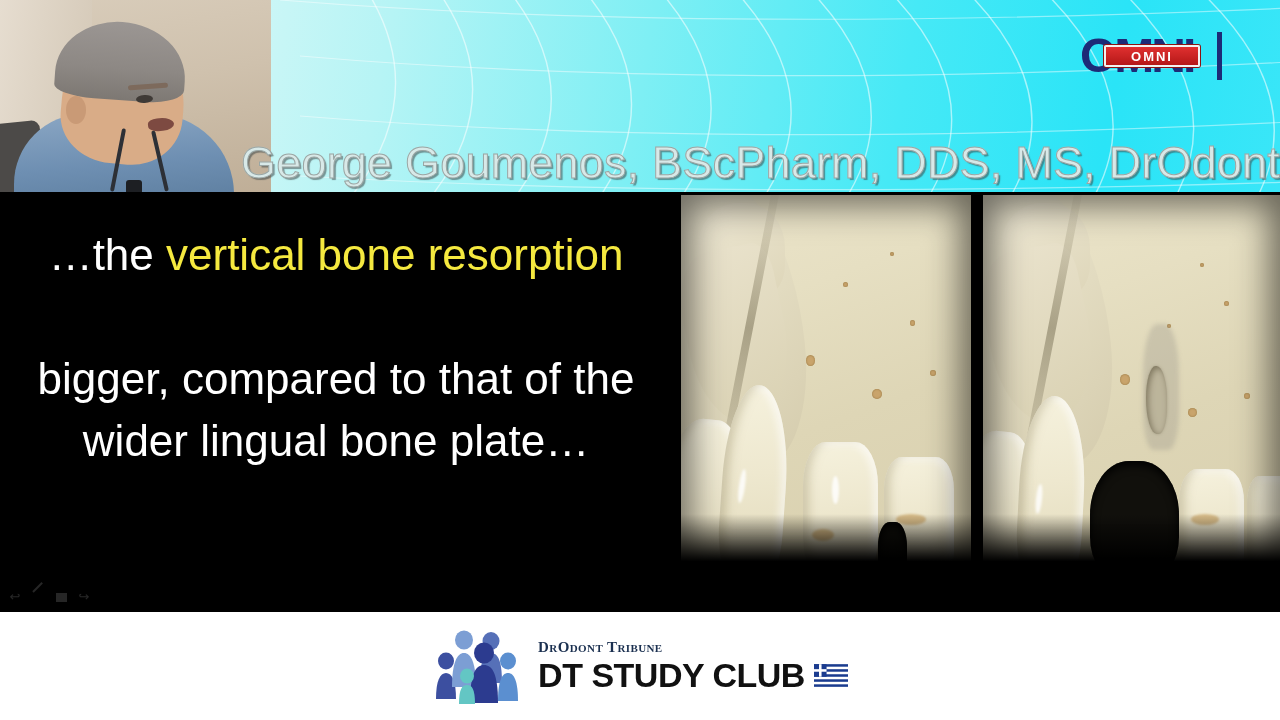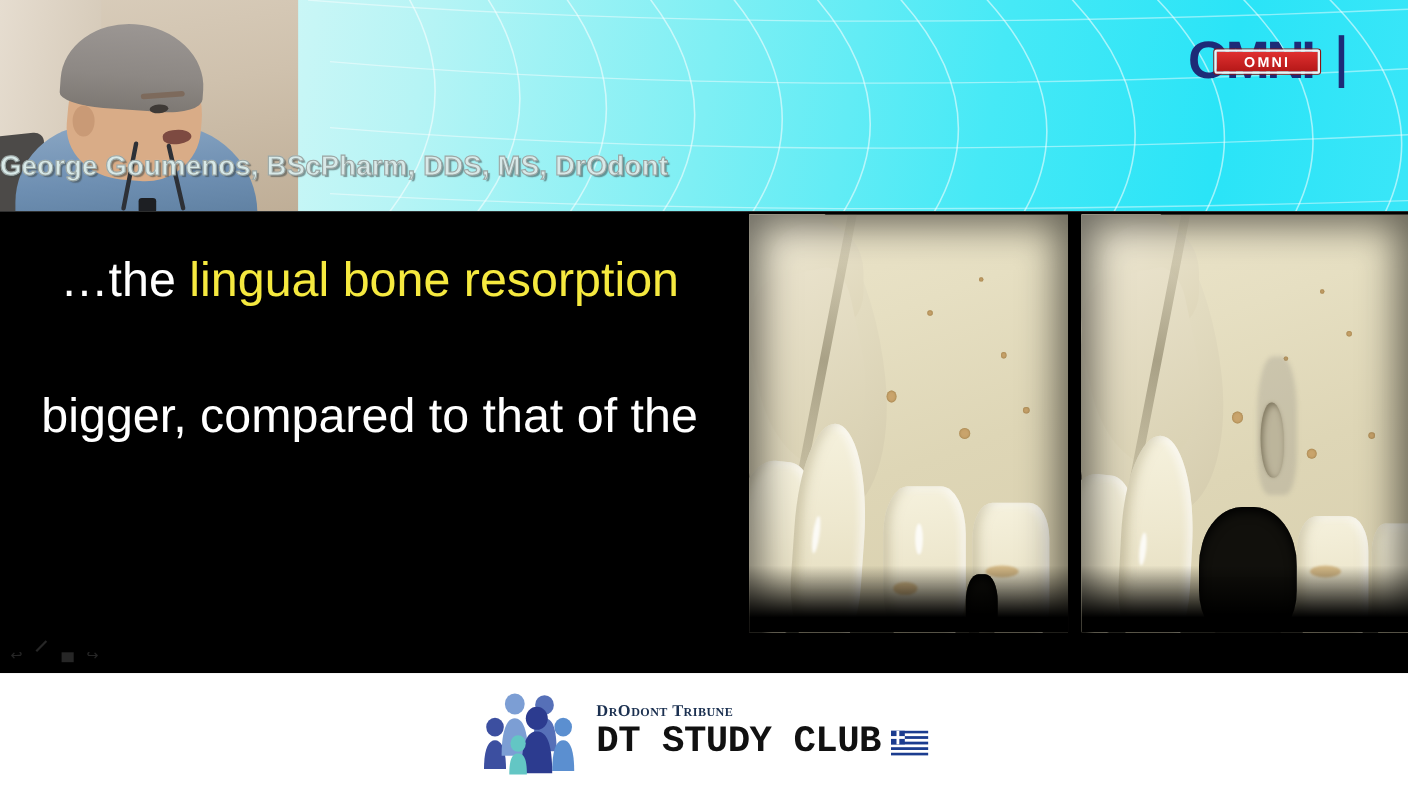--- a/index.html
+++ b/index.html
@@ -44,22 +44,22 @@
     background:#7d6a5c; border-radius:3px; transform:rotate(-4deg); }
   .sp-eye { position:absolute; left:136px; top:95px; width:17px; height:8px;
     background:#3f3a36; border-radius:50%; transform:rotate(-4deg); }
   .sp-cord-a,.sp-cord-b { position:absolute; background:#2d3036; width:4px;
     border-radius:2px; }
   .sp-cord-a { left:116px; bottom:0; height:64px; transform:rotate(11deg); }
   .sp-cord-b { left:158px; bottom:0; height:62px; transform:rotate(-13deg); }
   .sp-mic { position:absolute; left:126px; bottom:-2px; width:16px; height:14px;
     background:#1d1f23; border-radius:3px; }
 
-  .speaker-name { position:absolute; left:0; right:0; top:137px; text-align:left;
-    font-size:25px; letter-spacing:.2px; font-weight:700; color:#d8e9e8;
+  .speaker-name { position:absolute; left:0; right:0; top:137px; text-align:right;
+    font-size:45px; letter-spacing:.2px; font-weight:400; color:#d8e9e8;
     -webkit-text-stroke:1px #9aa6a4;
     text-shadow:2px 2px 1px rgba(60,70,70,.55), 0 0 1px rgba(255,255,255,.8);
     white-space:nowrap; font-family:"Liberation Sans", sans-serif; }
 
   
   .omni-logo { position:absolute; right:62px; top:28px; width:138px; height:56px; }
   .omni-word { position:absolute; left:0; top:0; font-size:48px; font-weight:700;
     color:#1d2b77; letter-spacing:-3px; font-family:"Liberation Sans", sans-serif;
     line-height:56px; }
   .omni-bar { position:absolute; right:-4px; top:4px; width:5px; height:48px;
@@ -135,21 +135,21 @@
   .footer { position:absolute; left:0; top:612px; width:1280px; height:108px;
     background:#ffffff; display:flex; align-items:center; justify-content:center; }
   .dtlogo { display:flex; align-items:center; gap:14px; }
   .people { width:92px; height:78px; }
   .dttext { display:flex; flex-direction:column; justify-content:center; }
   .dt-top { font-family:"Liberation Serif", serif; color:#1b3050; font-size:15px;
     letter-spacing:.4px; font-variant:small-caps; font-weight:700;
     margin-bottom:1px; }
   .dt-main-row { display:flex; align-items:center; gap:9px; }
   .dt-main { font-size:34px; font-weight:700; letter-spacing:-.5px; color:#111;
-    line-height:36px; font-family:Liberation Mono, monospace; }
+    line-height:36px; font-family:Liberation Sans, sans-serif; }
   .gr-flag { width:34px; height:23px; }
   .dt-sub { font-size:12.5px; letter-spacing:1.2px; color:#4a4a4a; margin-top:3px;
     font-family:"Liberation Sans", sans-serif; }
 </style>
 </head>
 <body>
 
 <div id="stage">
 
   <div class="banner">
@@ -202,23 +202,24 @@
       <div class="omni-bar"></div>
       <div class="press-badge">
         <span class="press-text">OMNI</span>
       </div>
     </div>
   </div>
 
   <div class="slide">
 
     <div class="quote">
-      <span>…the </span><span class="hl">lingual bone resorption</span><br>
+      <span>…the </span><span class="hl">vertical bone resorption</span><br>
       <br>
       <span>bigger, compared to that of the</span><br>
+      <span>wider lingual bone plate…</span>
     </div>
 
     <div class="photo photo-a">
       <div class="bone">
         <div class="bone-base"></div>
         <div class="bone-ridge"></div>
         <div class="bone-fold"></div>
         <div class="bone-fold2"></div>
         <div class="bone-suture"></div>
         <div class="pore" style="left:43%;top:42%;width:9px;height:11px;"></div>

